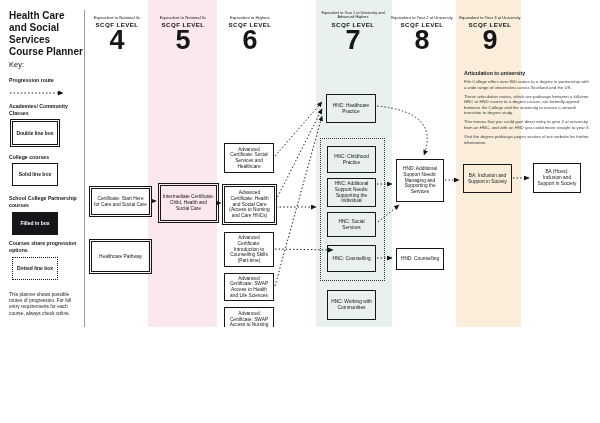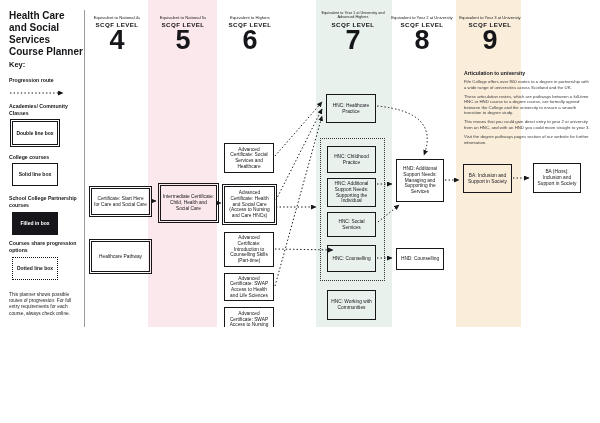--- a/index.html
+++ b/index.html
@@ -2,21 +2,21 @@
 <html><head>
 <meta charset="utf-8">
 <style>
   html,body{margin:0;padding:0;background:#fff;}
   #page{position:relative;width:600px;height:327px;background:#ffffff;overflow:hidden;
         font-family:"Liberation Sans",sans-serif;color:#16161a;}
   .band{position:absolute;top:0;bottom:0;z-index:0;}
   
   #title{position:absolute;left:9px;top:10px;width:74px;font-size:10px;font-weight:700;line-height:1.2;}
   #divider{position:absolute;left:84px;top:10px;width:1px;height:370px;background:#9a9a9a;}
-  .key-head{position:absolute;left:9px;top:60px;font-size:7.5px;font-weight:700;}
+  .key-head{position:absolute;left:9px;top:60px;font-size:7.5px;font-weight:400;}
   .key-label{position:absolute;left:9px;width:70px;font-size:5.2px;font-weight:700;line-height:1.25;}
   .key-note{position:absolute;left:9px;top:292px;width:68px;font-size:4.8px;line-height:1.3;color:#222;}
   .legend-box{position:absolute;left:12px;width:46px;display:flex;align-items:center;justify-content:center;
         text-align:center;font-size:5px;font-weight:700;line-height:1.25;box-sizing:border-box;background:#fff;}
   .lb-double{border:1px solid #16161a;outline:1px solid #16161a;outline-offset:1.5px;}
   .lb-solid{border:1.4px solid #16161a;}
   .lb-filled{background:#16161a;color:#fff;border:1px solid #16161a;}
   .lb-dotted{border:1px dotted #16161a;background:transparent;}
   
   .col-header{position:absolute;top:9px;width:72px;text-align:center;z-index:2;}

